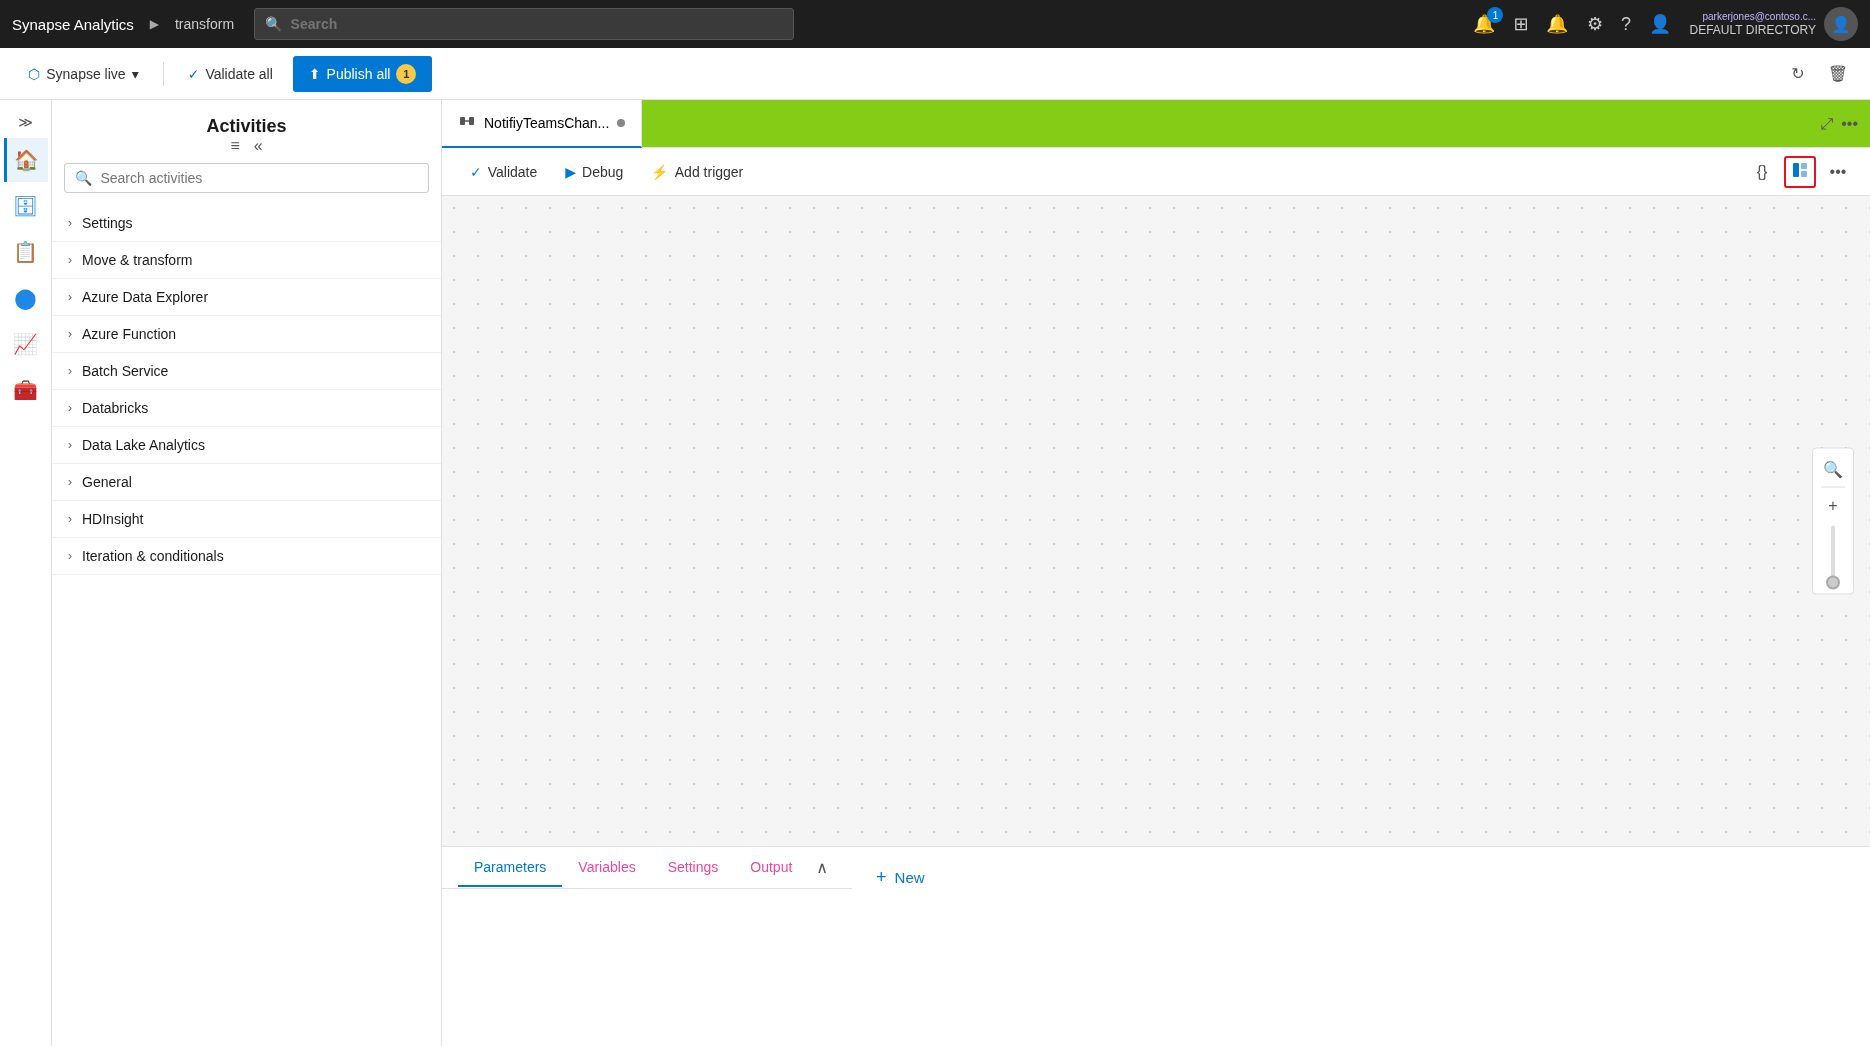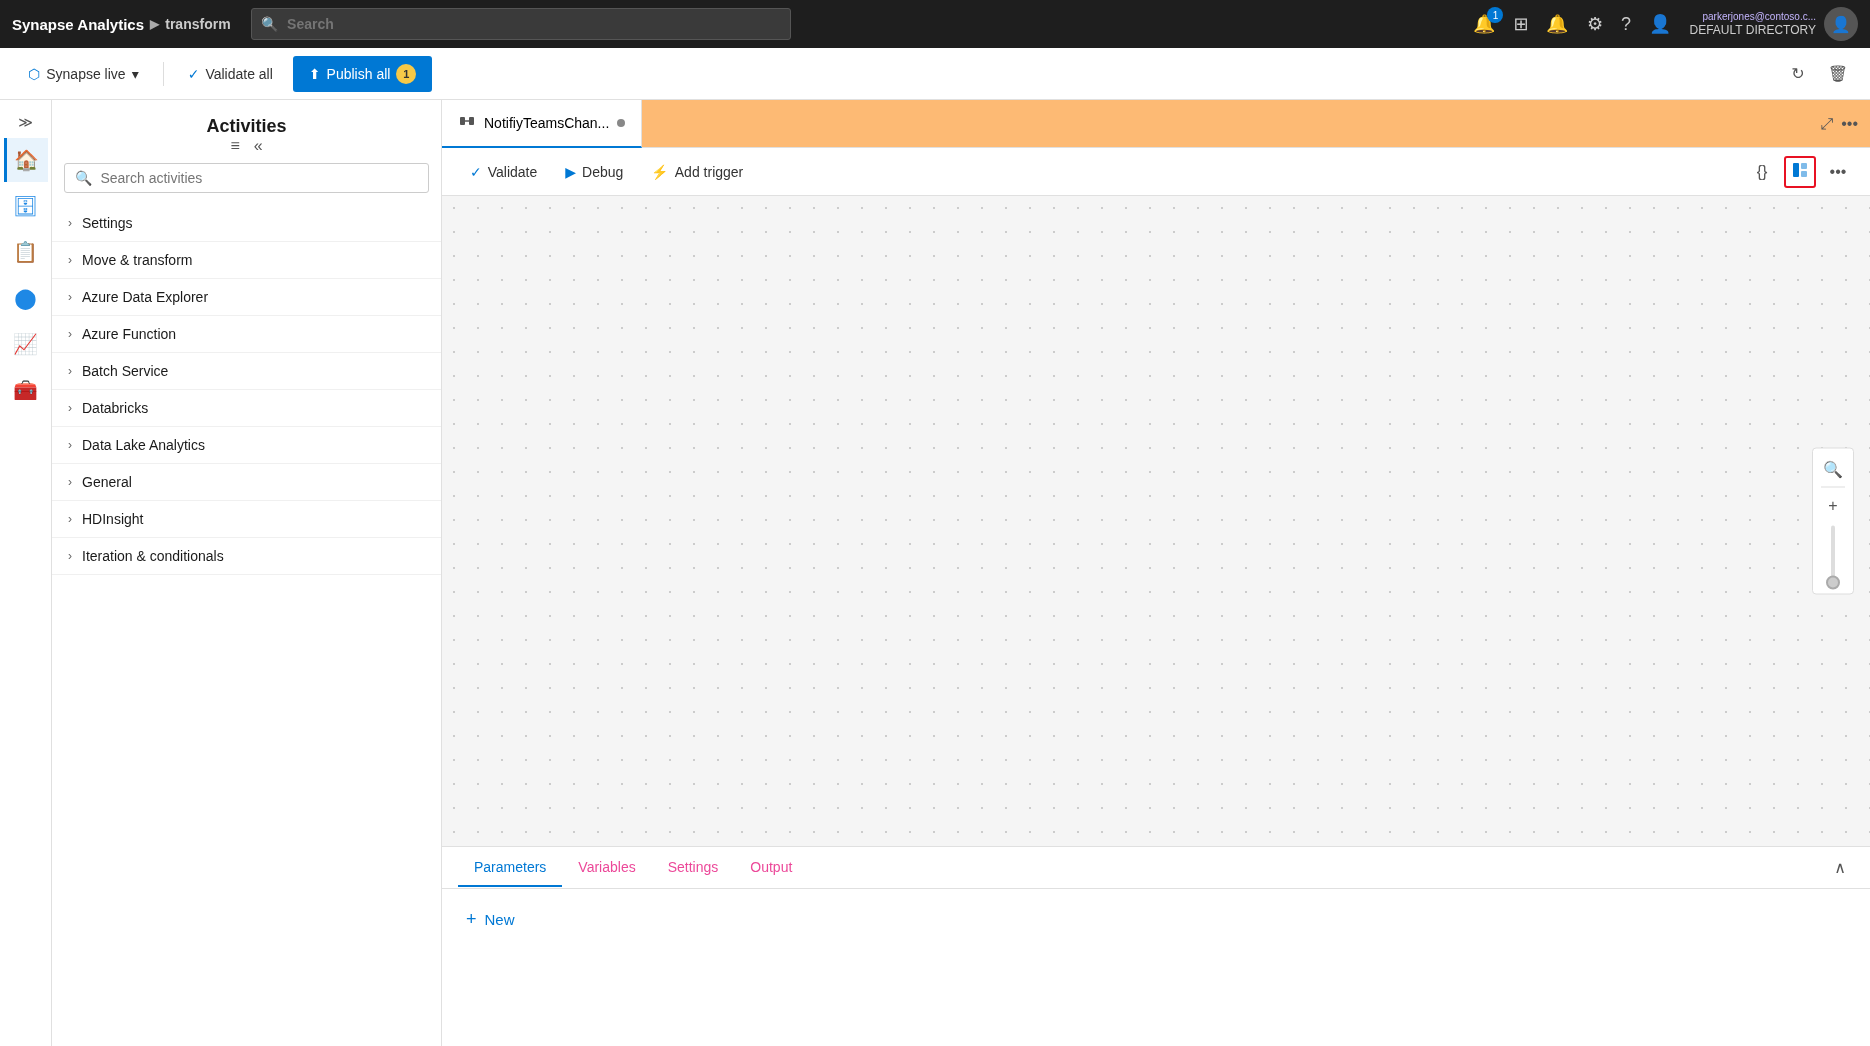--- a/index.html
+++ b/index.html
@@ -4,21 +4,21 @@
   <style>
     * { box-sizing: border-box; margin: 0; padding: 0; }
     body { font-family: 'Segoe UI', Arial, sans-serif; font-size: 14px; background: #f3f2f1; overflow: hidden; width: 1870px; height: 1046px; }
 
     
     .topbar {
       display: flex; align-items: center;
       background: #1e1e1e; color: #fff;
       height: 48px; padding: 0 12px; gap: 12px;
     }
-    .topbar-brand { display: flex; align-items: center; gap: 6px; font-size: 15px; font-weight: 700; white-space: nowrap; color: #fff; }
+    .topbar-brand { display: flex; align-items: center; gap: 16px; font-size: 15px; font-weight: 400; white-space: nowrap; color: #fff; }
     .topbar-brand .chevron { color: #aaa; font-size: 12px; }
     .topbar-breadcrumb { color: #ccc; font-size: 14px; }
     .topbar-search {
       flex: 1; max-width: 540px; margin-left: 8px;
       background: #3a3a3a; border: 1px solid #555; border-radius: 3px;
       display: flex; align-items: center; gap: 8px; padding: 0 10px; height: 32px;
       color: #ccc;
     }
     .topbar-search input {
       background: transparent; border: none; outline: none; color: #fff; font-size: 14px; width: 100%; font-weight: bold;
@@ -160,21 +160,21 @@
     }
     .slider-thumb {
       width: 14px; height: 14px; background: #ccc; border-radius: 50%;
       position: absolute; bottom: -4px; left: 50%; transform: translateX(-50%);
       border: 2px solid #aaa; cursor: pointer;
     }
 
     
     .bottom-panel {
       height: 200px; background: #fff; border-top: 1px solid #e0e0e0;
-      display: flex; flex-direction: column;
+      display: flex; flex-direction: row;
     }
     .bottom-panel-tabs {
       display: flex; align-items: center; border-bottom: 1px solid #e0e0e0;
       padding: 0 16px; height: 42px; gap: 0;
     }
     .tab-item {
       padding: 10px 16px; cursor: pointer; font-size: 14px; color: #ec4899;
       border-bottom: 2px solid transparent; margin-bottom: -1px;
     }
     .tab-item.active { color: #0078d4; border-bottom: 2px solid #0078d4; font-weight: 500; }
@@ -190,21 +190,21 @@
     .canvas-tab {
       display: flex; align-items: center; gap: 8px;
       padding: 0 16px; height: 48px; border-bottom: 2px solid #0078d4;
       background: #fff; border-right: 1px solid #e0e0e0;
     }
     .canvas-tab-icon { color: #666; font-size: 16px; }
     .canvas-tab-name { font-size: 14px; font-weight: 500; }
     .canvas-tab-dot { width: 8px; height: 8px; border-radius: 50%; background: #888; }
     .canvas-tabs-bar {
       display: flex; align-items: center;
-      background: #fdba74; border-bottom: 1px solid #e0e0e0;
+      background: #84cc16; border-bottom: 1px solid #e0e0e0;
       height: 48px;
     }
     .canvas-tab-expand { margin-left: auto; padding: 0 12px; cursor: pointer; color: #555; font-size: 16px; display: flex; gap: 8px; align-items: center; }
   </style>
 </head>
 <body>
 
 <div class="topbar">
   <div class="topbar-brand">
     <span>Synapse Analytics</span>

